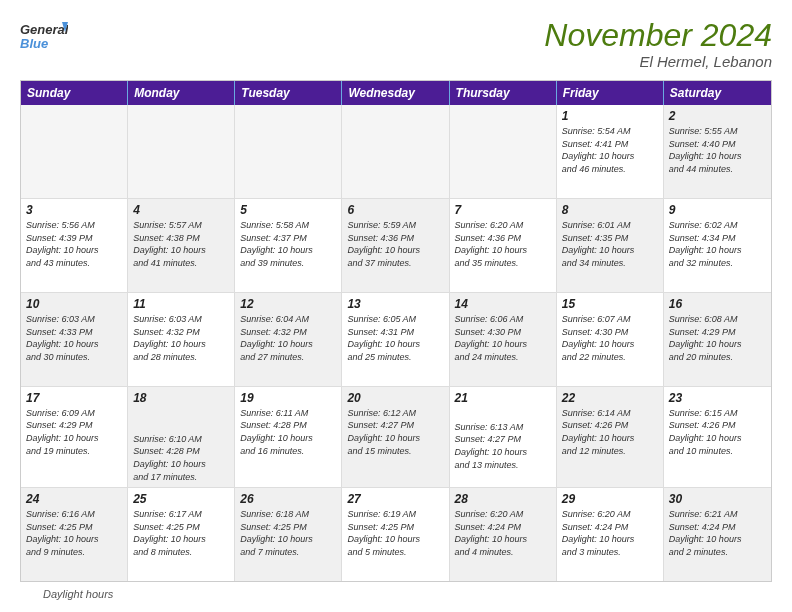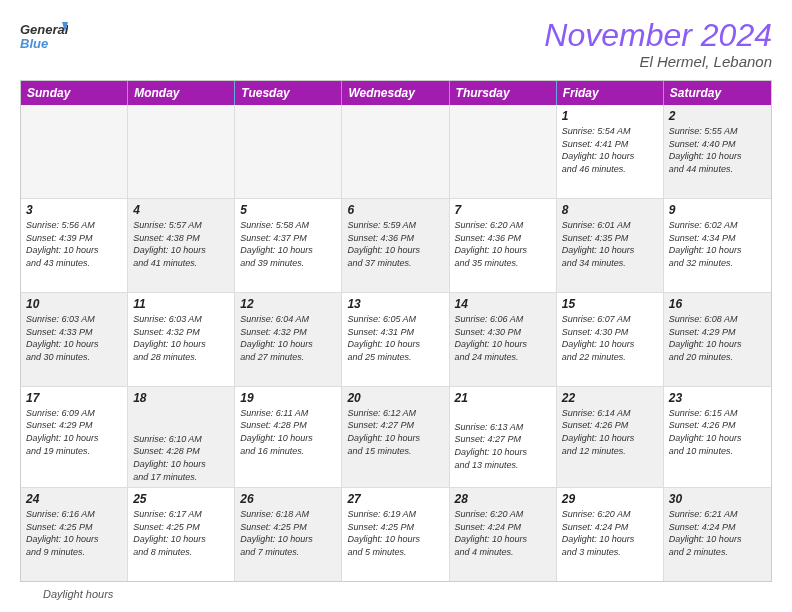--- a/index.html
+++ b/index.html
@@ -28,37 +28,37 @@
       display: flex;
       align-items: center;
       gap: 4px;
     }
     .title-block {
       text-align: right;
     }
     .main-title {
       font-size: 32px;
       font-weight: 300;
-      color: #8b5cf6;
+      color: #4d7c0f;
       line-height: 1.1;
     }
     .subtitle {
       font-size: 15px;
       color: #555;
     }
     .calendar {
       flex: 1;
       display: flex;
       flex-direction: column;
       border: 1px solid #ccc;
     }
     .cal-header-row {
       display: grid;
       grid-template-columns: repeat(7, 1fr);
-      background: #a21caf;
+      background: #4c1d95;
     }
     .cal-header-cell {
       color: #fff;
       font-size: 12px;
       font-weight: bold;
       padding: 5px 6px;
       border-right: 1px solid #6aaae0;
       text-align: left;
     }
     .cal-header-cell:last-child { border-right: none; }

